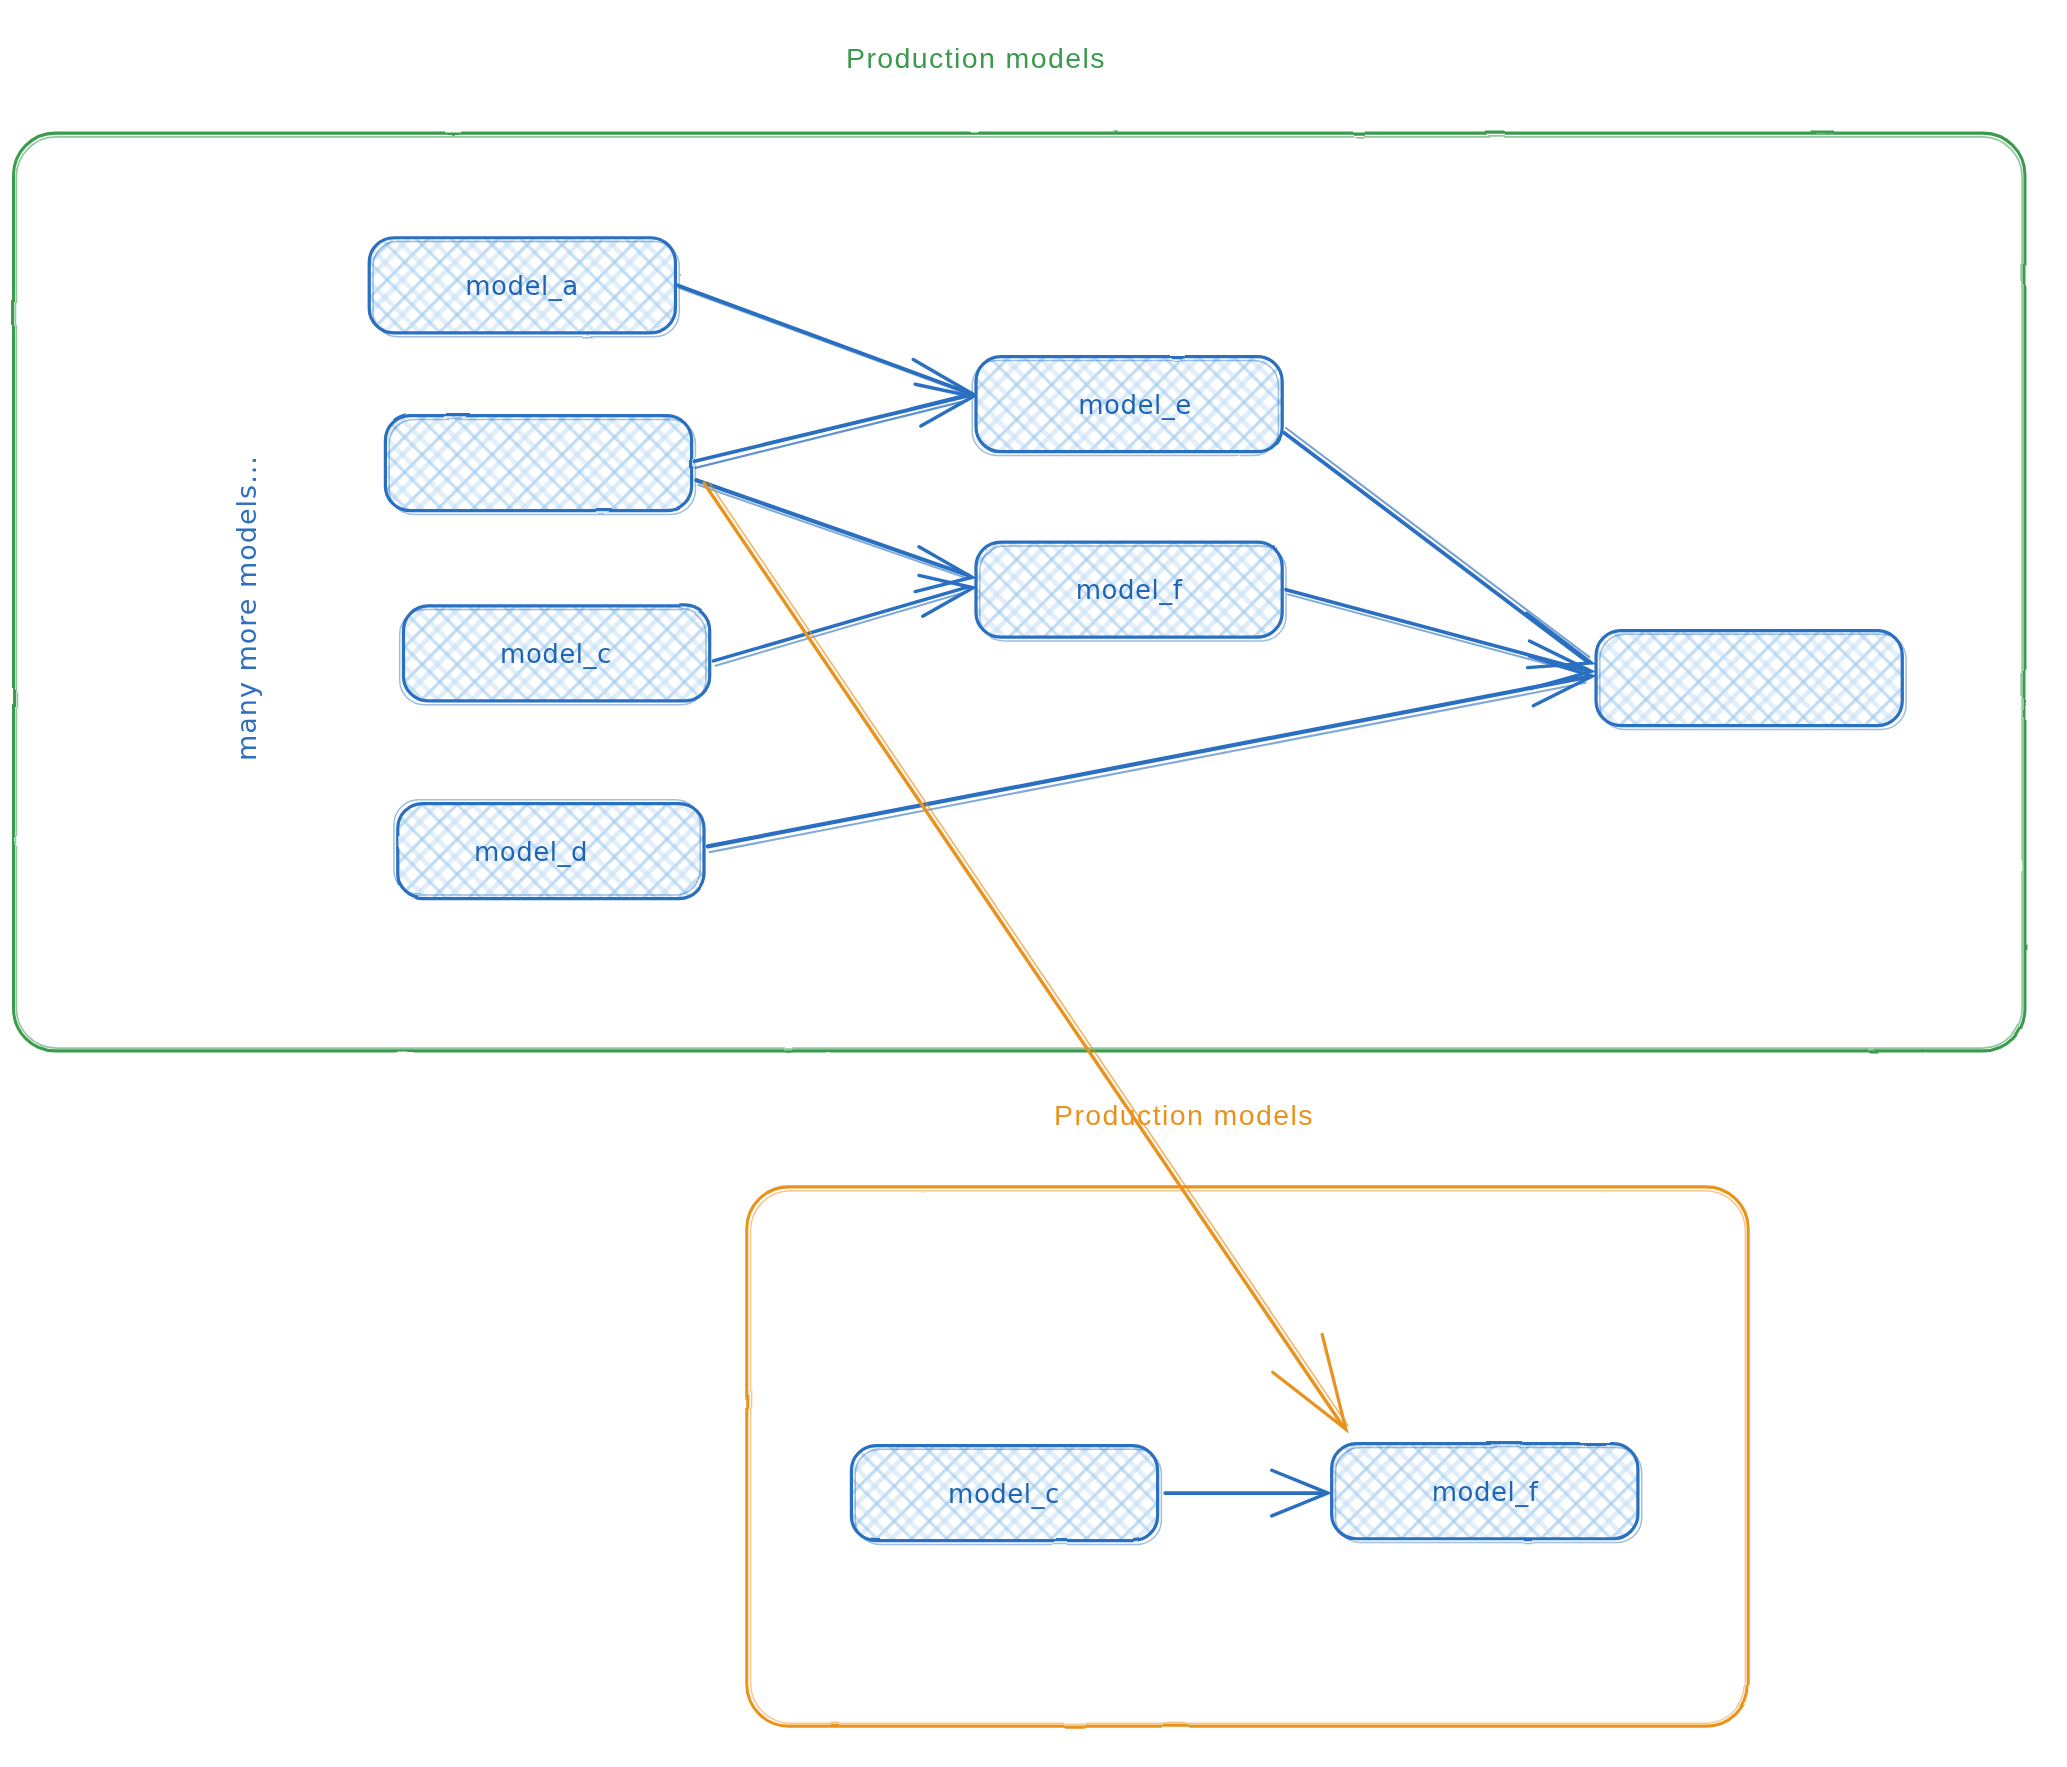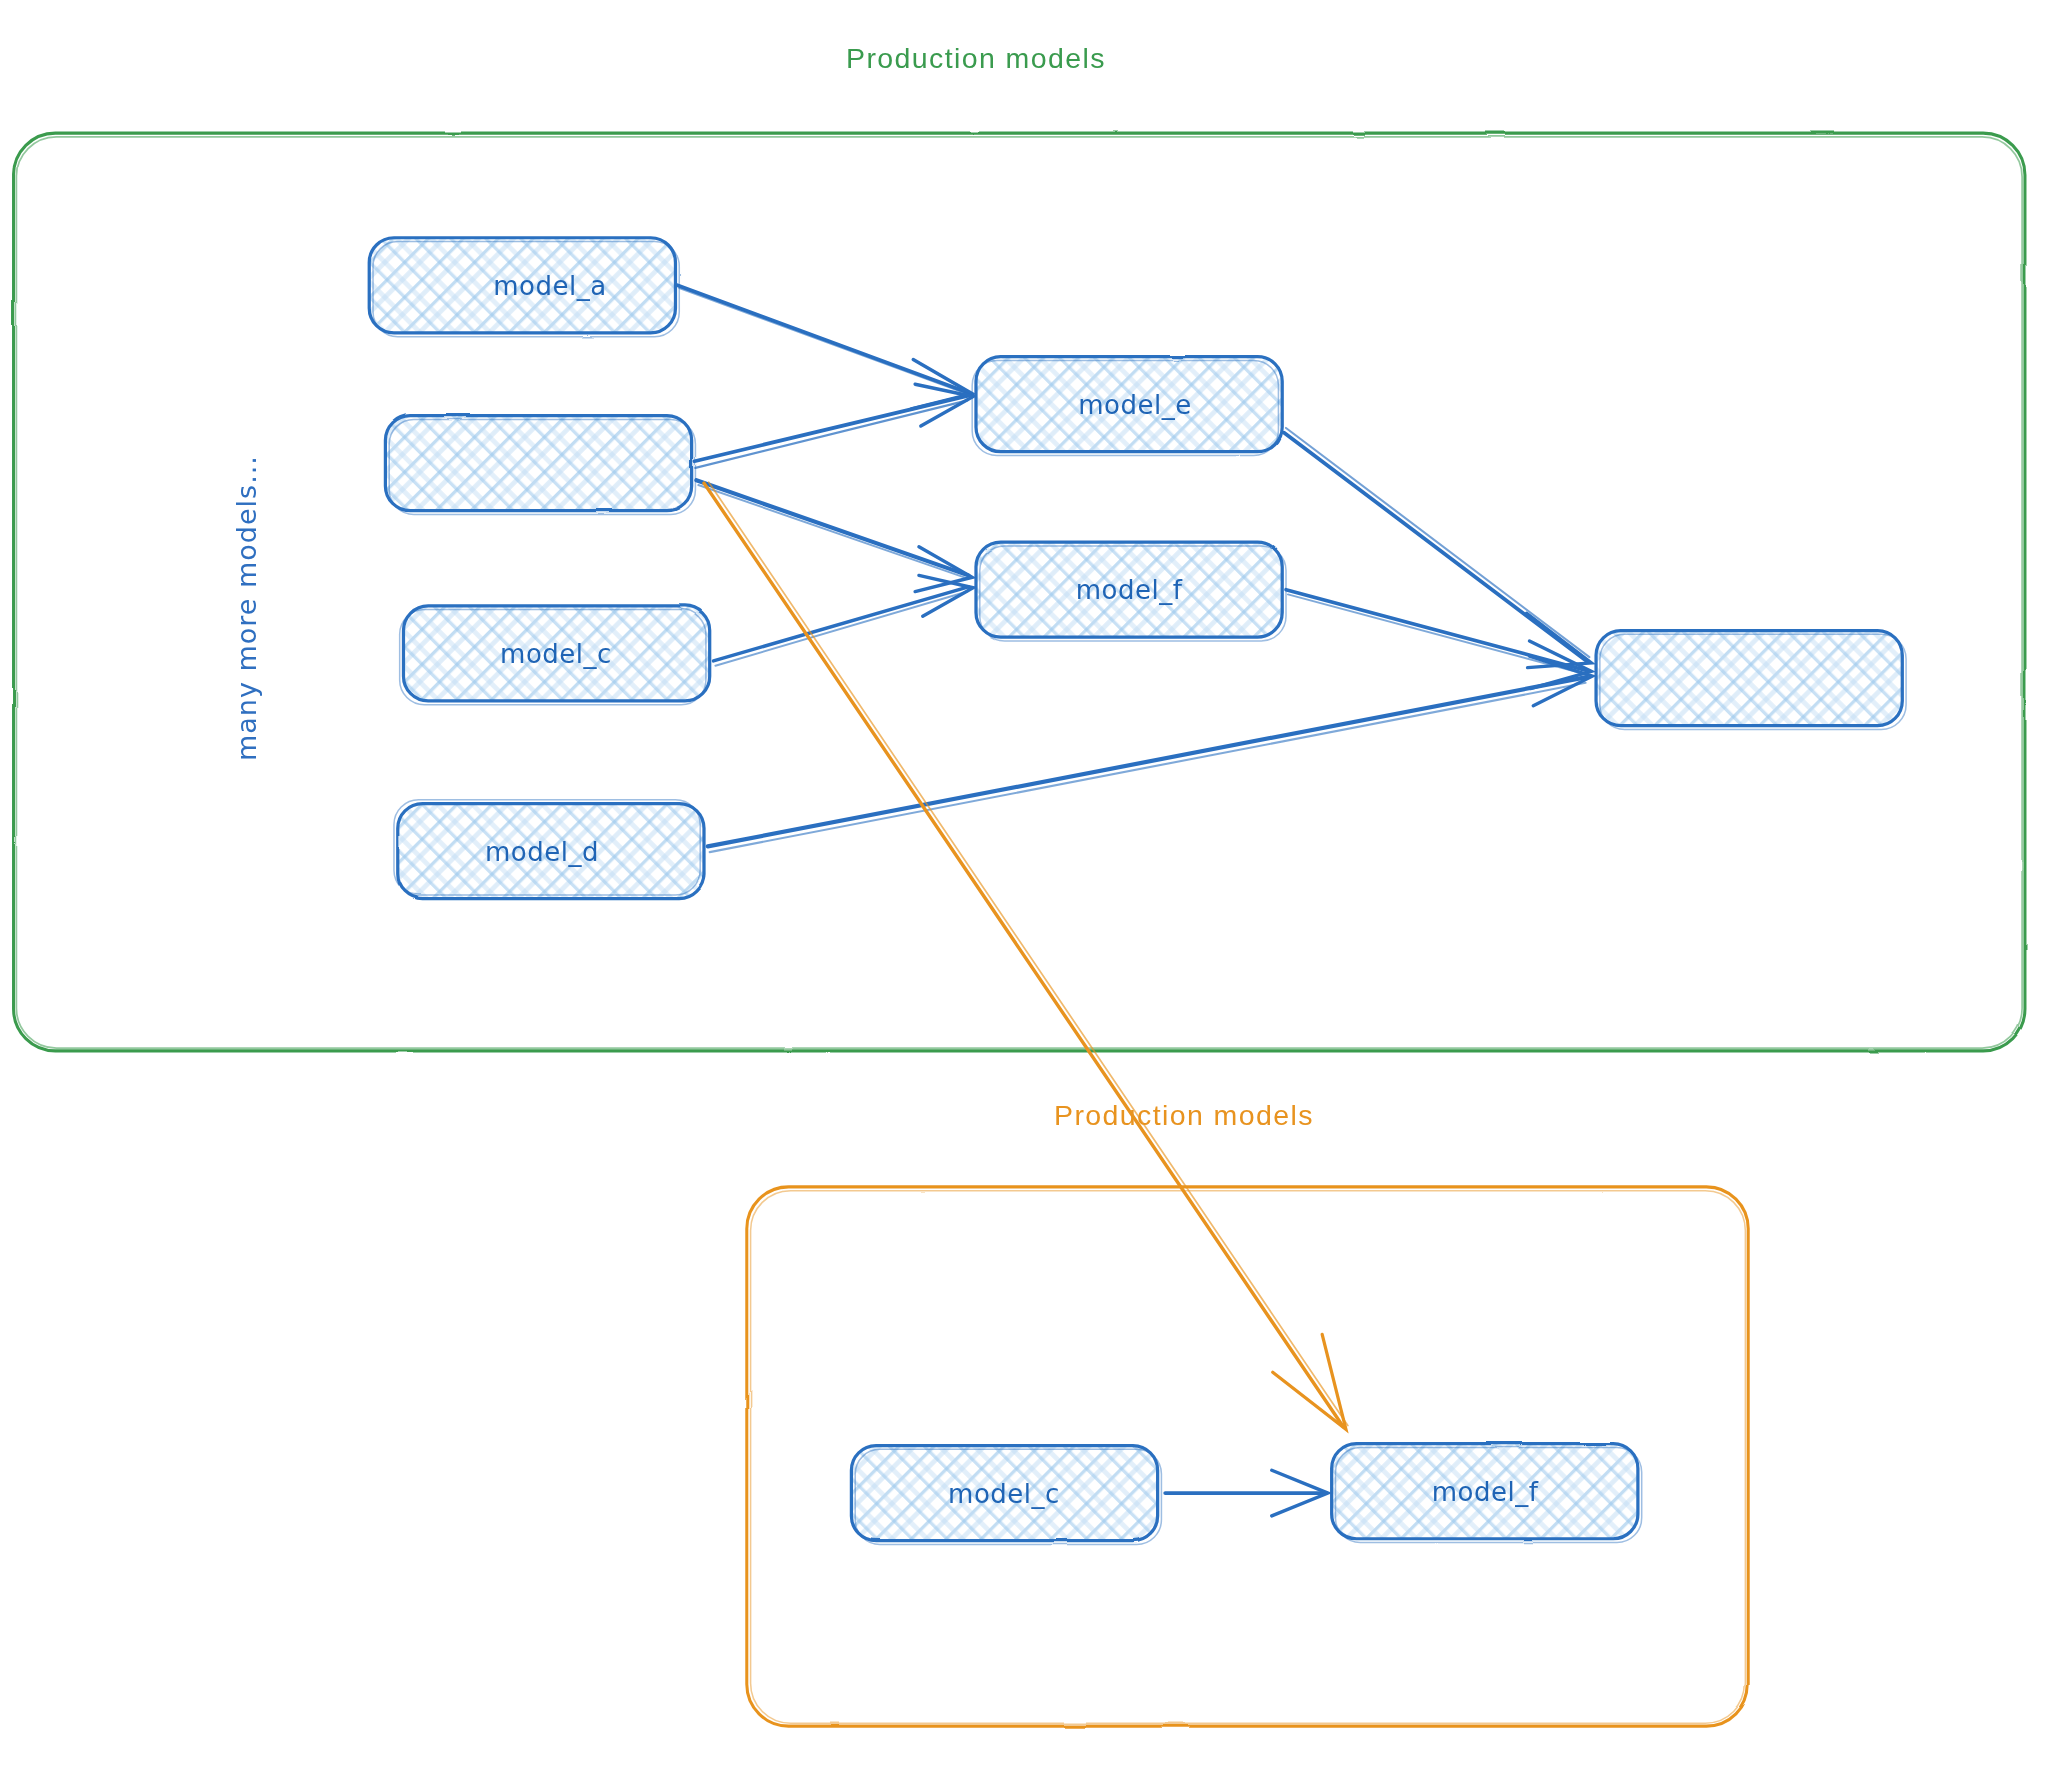--- a/index.html
+++ b/index.html
@@ -209,26 +209,26 @@
       </g>
     </g>
   </svg>
 
   <div class="grp-title" style="left:846px; top:42px; color:#3a9b4e;">Production models</div>
 
   <div class="grp-title" style="left:1054px; top:1099px; color:#e8931f;">Production models</div>
 
   <div class="side-label" style="left:231px; top:761px; transform: rotate(-90deg); transform-origin: left top;">many more models...</div>
 
-  <div class="node-label" style="left:369px; top:238px; width:306px; height:95px; display:flex; align-items:center; justify-content:center;margin-left:28px;">model_a</div>
+  <div class="node-label" style="left:369px; top:238px; width:306px; height:95px; display:flex; align-items:center; justify-content:center;">model_a</div>
 
 
   <div class="node-label" style="left:403px; top:606px; width:306px; height:95px; display:flex; align-items:center; justify-content:center;">model_c</div>
 
-  <div class="node-label" style="left:389px; top:804px; width:306px; height:95px; display:flex; align-items:center; justify-content:center;">model_d</div>
+  <div class="node-label" style="left:378px; top:804px; width:306px; height:95px; display:flex; align-items:center; justify-content:center;">model_d</div>
 
   <div class="node-label" style="left:976px; top:357px; width:306px; height:95px; display:flex; align-items:center; justify-content:center;margin-left:6px;">model_e</div>
 
   <div class="node-label" style="left:976px; top:542px; width:306px; height:95px; display:flex; align-items:center; justify-content:center;">model_f</div>
 
 
   <div class="node-label" style="left:851px; top:1446px; width:306px; height:95px; display:flex; align-items:center; justify-content:center;">model_c</div>
 
   <div class="node-label" style="left:1332px; top:1444px; width:306px; height:95px; display:flex; align-items:center; justify-content:center;">model_f</div>
 

